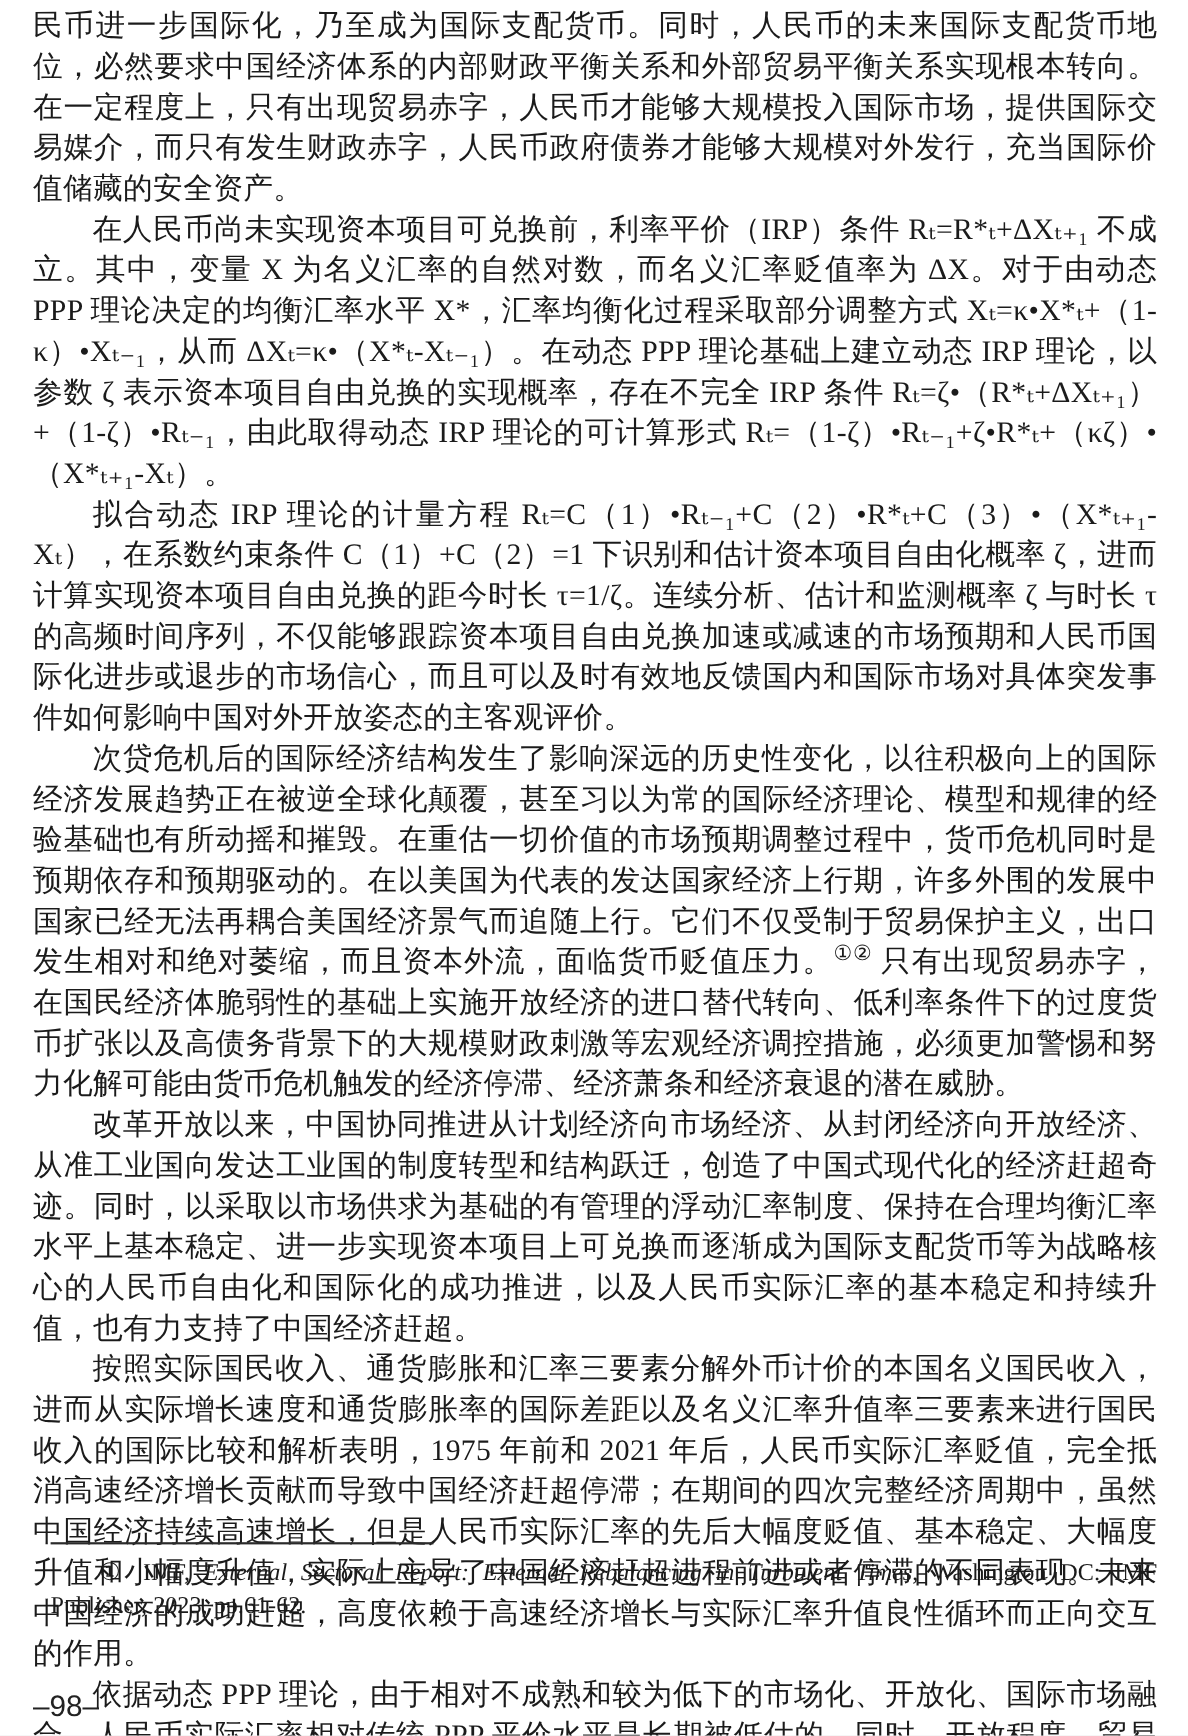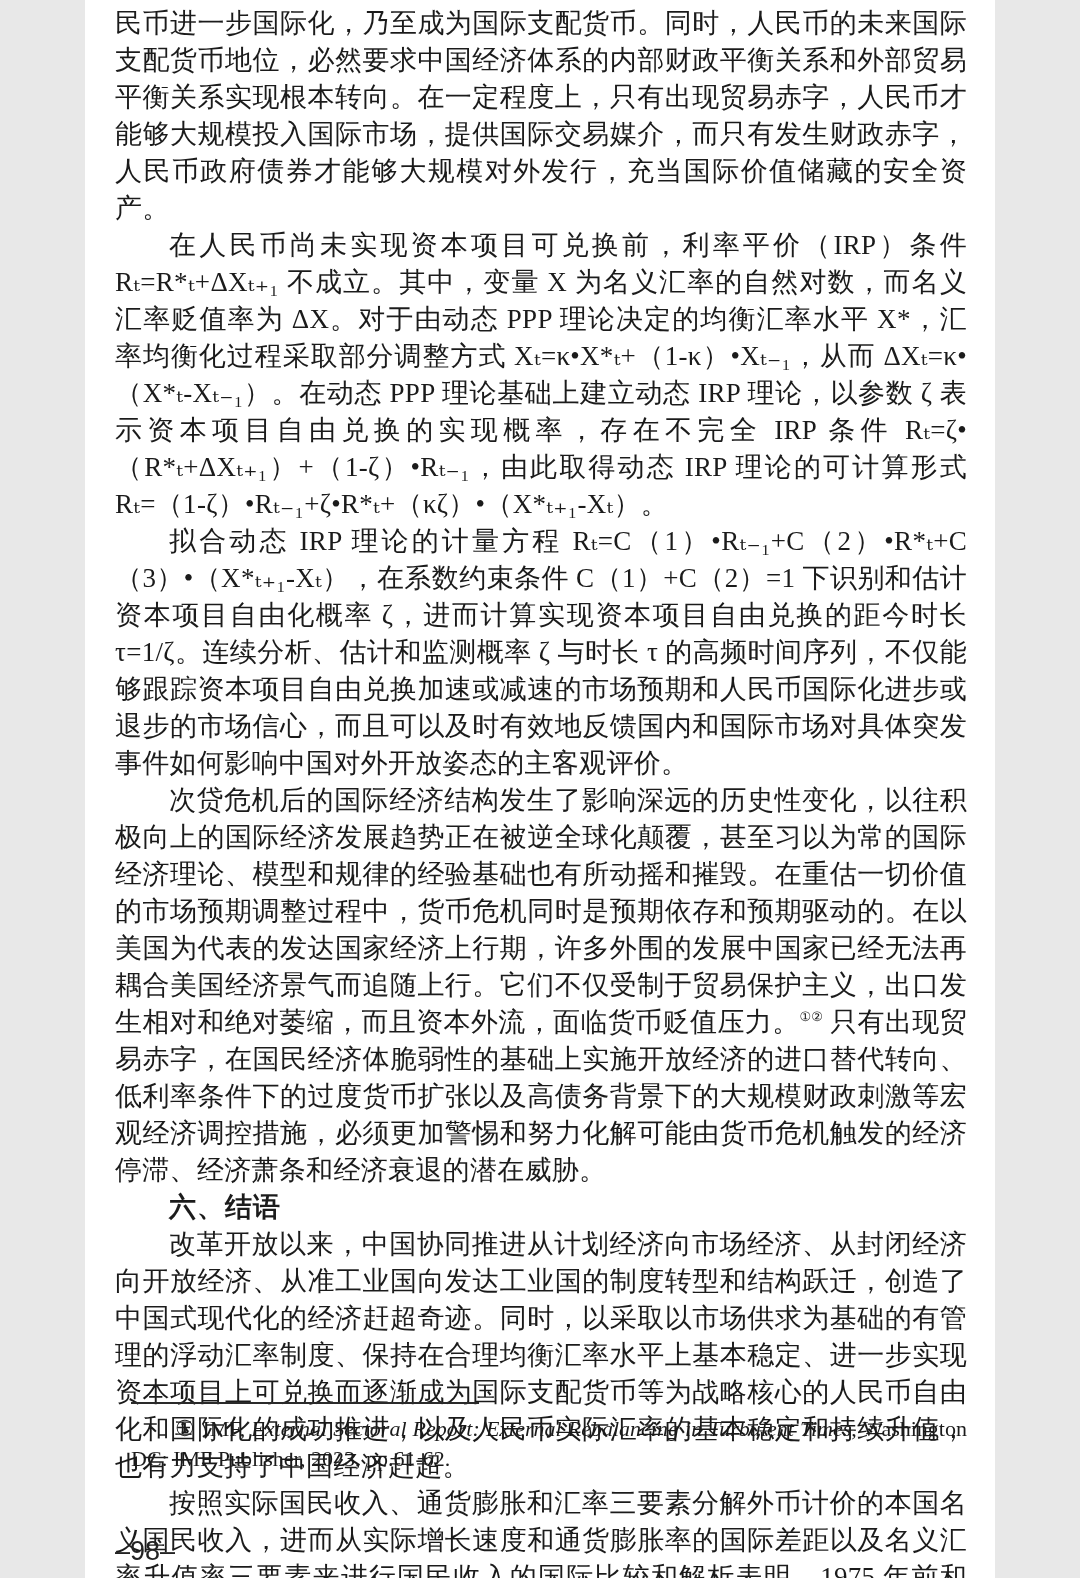--- a/index.html
+++ b/index.html
@@ -1,18 +1,18 @@
 <!DOCTYPE html>
 <html><head>
 <meta charset="utf-8">
 <style>
   html,body{margin:0;padding:0;background:#e8e8e8;}
   .page{
     position:relative;
-    width:910px;
+    width:1080px;
     height:1578px;
     margin:0 auto;
     background:#ffffff;
     color:#1b1b1b;
     font-family:"Liberation Serif","DejaVu Serif",serif;
     overflow:hidden;
   }
   .body-text{
     position:absolute;
     top:5px; left:30px; right:28px;
@@ -29,21 +29,21 @@
   .section-heading{
     margin:0;
     font-size:27px;
     line-height:37px;
     text-indent:2em;
     font-weight:bold;
     font-family:"Liberation Sans","DejaVu Sans",sans-serif;
     letter-spacing:1px;
   }
   .fnref{
-    font-size:13px;
+    font-size:19px;
     line-height:0;
     vertical-align:super;
     letter-spacing:0;
   }
   .footnote-area{
     position:absolute;
     top:1402px; left:46px; right:28px;
   }
   .footnote-rule{
     width:348px;
@@ -71,21 +71,20 @@
 </head>
 <body>
 
 <div class="page">
 
   <div class="body-text">
     <p class="noindent"><span>民币进一步国际化，乃至成为国际支配货币。同时，人民币的未来国际支配货币地位，必然要求中国经济体系的内部财政平衡关系和外部贸易平衡关系实现根本转向。在一定程度上，只有出现贸易赤字，人民币才能够大规模投入国际市场，提供国际交易媒介，而只有发生财政赤字，人民币政府债券才能够大规模对外发行，充当国际价值储藏的安全资产。</span></p>
     <p><span>在人民币尚未实现资本项目可兑换前，利率平价（IRP）条件 Rₜ=R*ₜ+ΔXₜ₊₁ 不成立。其中，变量 X 为名义汇率的自然对数，而名义汇率贬值率为 ΔX。对于由动态 PPP 理论决定的均衡汇率水平 X*，汇率均衡化过程采取部分调整方式 Xₜ=κ•X*ₜ+（1-κ）•Xₜ₋₁，从而 ΔXₜ=κ•（X*ₜ-Xₜ₋₁）。在动态 PPP 理论基础上建立动态 IRP 理论，以参数 ζ 表示资本项目自由兑换的实现概率，存在不完全 IRP 条件 Rₜ=ζ•（R*ₜ+ΔXₜ₊₁）+（1-ζ）•Rₜ₋₁，由此取得动态 IRP 理论的可计算形式 Rₜ=（1-ζ）•Rₜ₋₁+ζ•R*ₜ+（κζ）•（X*ₜ₊₁-Xₜ）。</span></p>
     <p><span>拟合动态 IRP 理论的计量方程 Rₜ=C（1）•Rₜ₋₁+C（2）•R*ₜ+C（3）•（X*ₜ₊₁-Xₜ），在系数约束条件 C（1）+C（2）=1 下识别和估计资本项目自由化概率 ζ，进而计算实现资本项目自由兑换的距今时长 τ=1/ζ。连续分析、估计和监测概率 ζ 与时长 τ 的高频时间序列，不仅能够跟踪资本项目自由兑换加速或减速的市场预期和人民币国际化进步或退步的市场信心，而且可以及时有效地反馈国内和国际市场对具体突发事件如何影响中国对外开放姿态的主客观评价。</span></p>
     <p><span>次贷危机后的国际经济结构发生了影响深远的历史性变化，以往积极向上的国际经济发展趋势正在被逆全球化颠覆，甚至习以为常的国际经济理论、模型和规律的经验基础也有所动摇和摧毁。在重估一切价值的市场预期调整过程中，货币危机同时是预期依存和预期驱动的。在以美国为代表的发达国家经济上行期，许多外围的发展中国家已经无法再耦合美国经济景气而追随上行。它们不仅受制于贸易保护主义，出口发生相对和绝对萎缩，而且资本外流，面临货币贬值压力。</span><sup class="fnref">①②</sup><span> 只有出现贸易赤字，在国民经济体脆弱性的基础上实施开放经济的进口替代转向、低利率条件下的过度货币扩张以及高债务背景下的大规模财政刺激等宏观经济调控措施，必须更加警惕和努力化解可能由货币危机触发的经济停滞、经济萧条和经济衰退的潜在威胁。</span></p>
-    <h3 class="section-heading">六、结语</h3>
     <p><span>改革开放以来，中国协同推进从计划经济向市场经济、从封闭经济向开放经济、从准工业国向发达工业国的制度转型和结构跃迁，创造了中国式现代化的经济赶超奇迹。同时，以采取以市场供求为基础的有管理的浮动汇率制度、保持在合理均衡汇率水平上基本稳定、进一步实现资本项目上可兑换而逐渐成为国际支配货币等为战略核心的人民币自由化和国际化的成功推进，以及人民币实际汇率的基本稳定和持续升值，也有力支持了中国经济赶超。</span></p>
     <p><span>按照实际国民收入、通货膨胀和汇率三要素分解外币计价的本国名义国民收入，进而从实际增长速度和通货膨胀率的国际差距以及名义汇率升值率三要素来进行国民收入的国际比较和解析表明，1975 年前和 2021 年后，人民币实际汇率贬值，完全抵消高速经济增长贡献而导致中国经济赶超停滞；在期间的四次完整经济周期中，虽然中国经济持续高速增长，但是人民币实际汇率的先后大幅度贬值、基本稳定、大幅度升值和小幅度升值，实际上主导了中国经济赶超进程前进或者停滞的不同表现。未来中国经济的成功赶超，高度依赖于高速经济增长与实际汇率升值良性循环而正向交互的作用。</span></p>
     <p><span>依据动态 PPP 理论，由于相对不成熟和较为低下的市场化、开放化、国际市场融合，人民币实际汇率相对传统 PPP 平价水平是长期被低估的。同时，开放程度、贸易部门效率、国际市场融合程度与市场化程度，也构成了人民币实际汇率升值与贬值的结构性动因。动态 PPP 理论能够解释和预测人民币实</span></p>
   </div>
 
   <div class="footnote-area">
     <div class="footnote-rule"></div>
     <p class="footnote"><span class="fn-marker">①</span><span> IMF, </span><i>External Sectoral Report: External Rebalancing in Turbulent Times</i><span>, Washington DC: IMF Publisher, 2023, pp.61-62.</span></p>
   </div>
 

